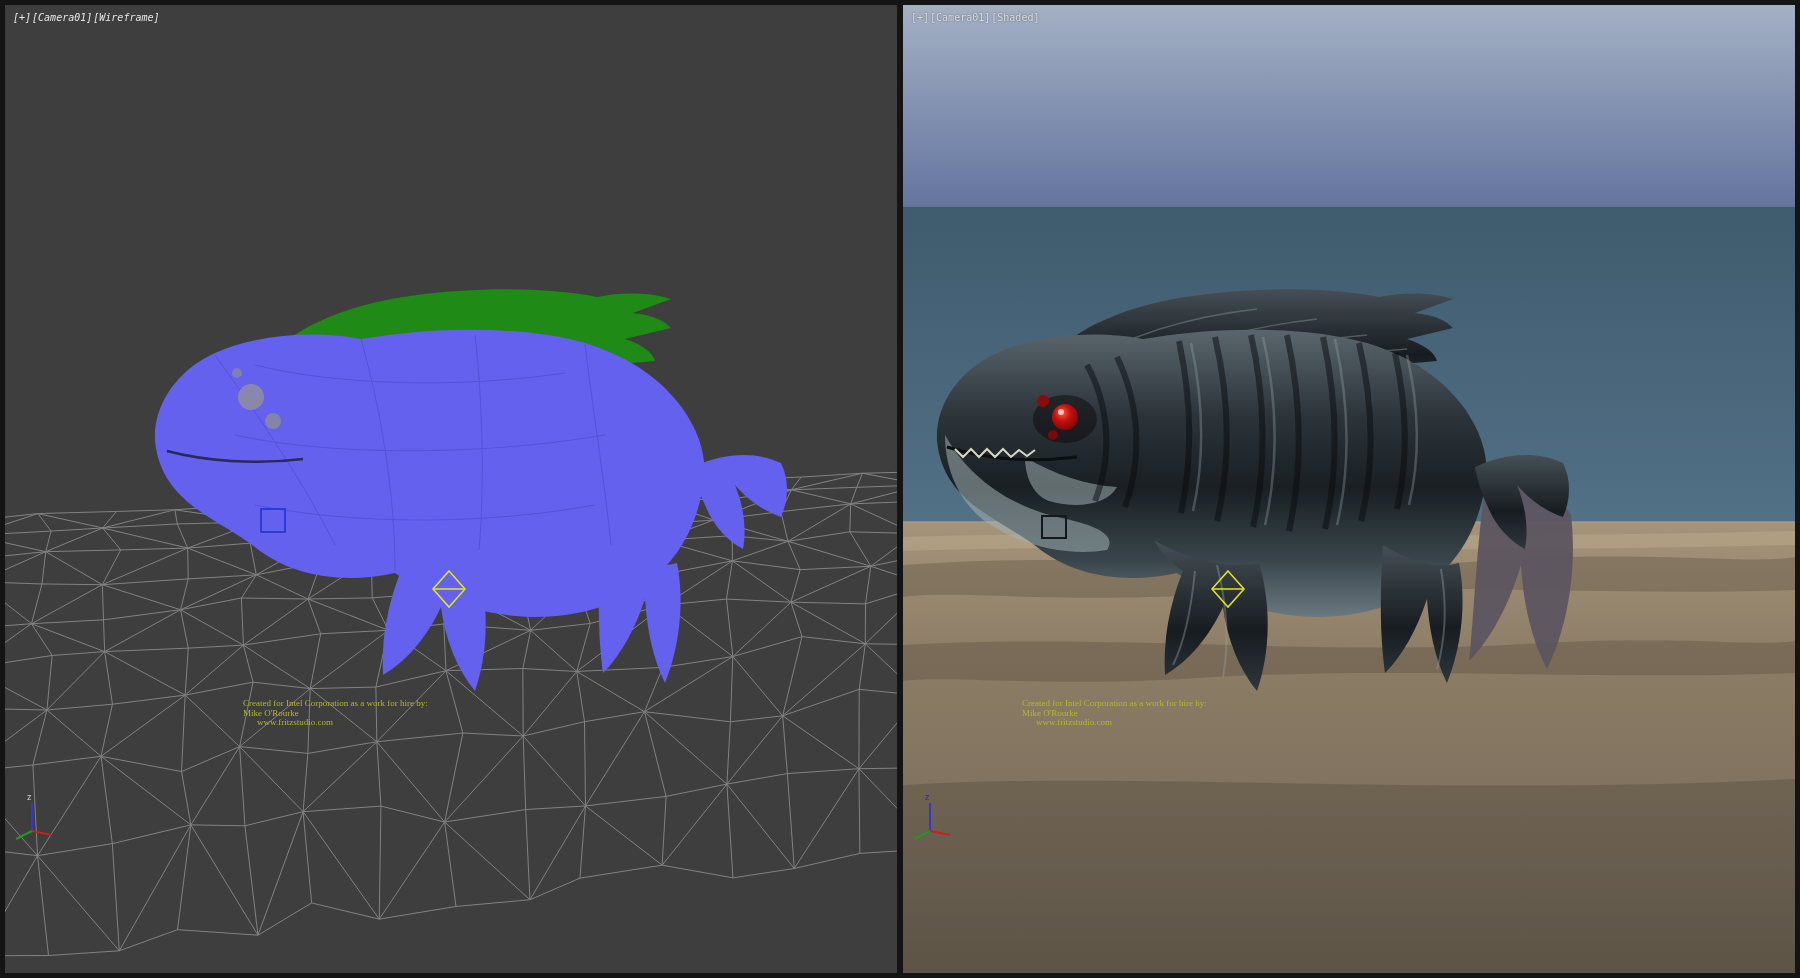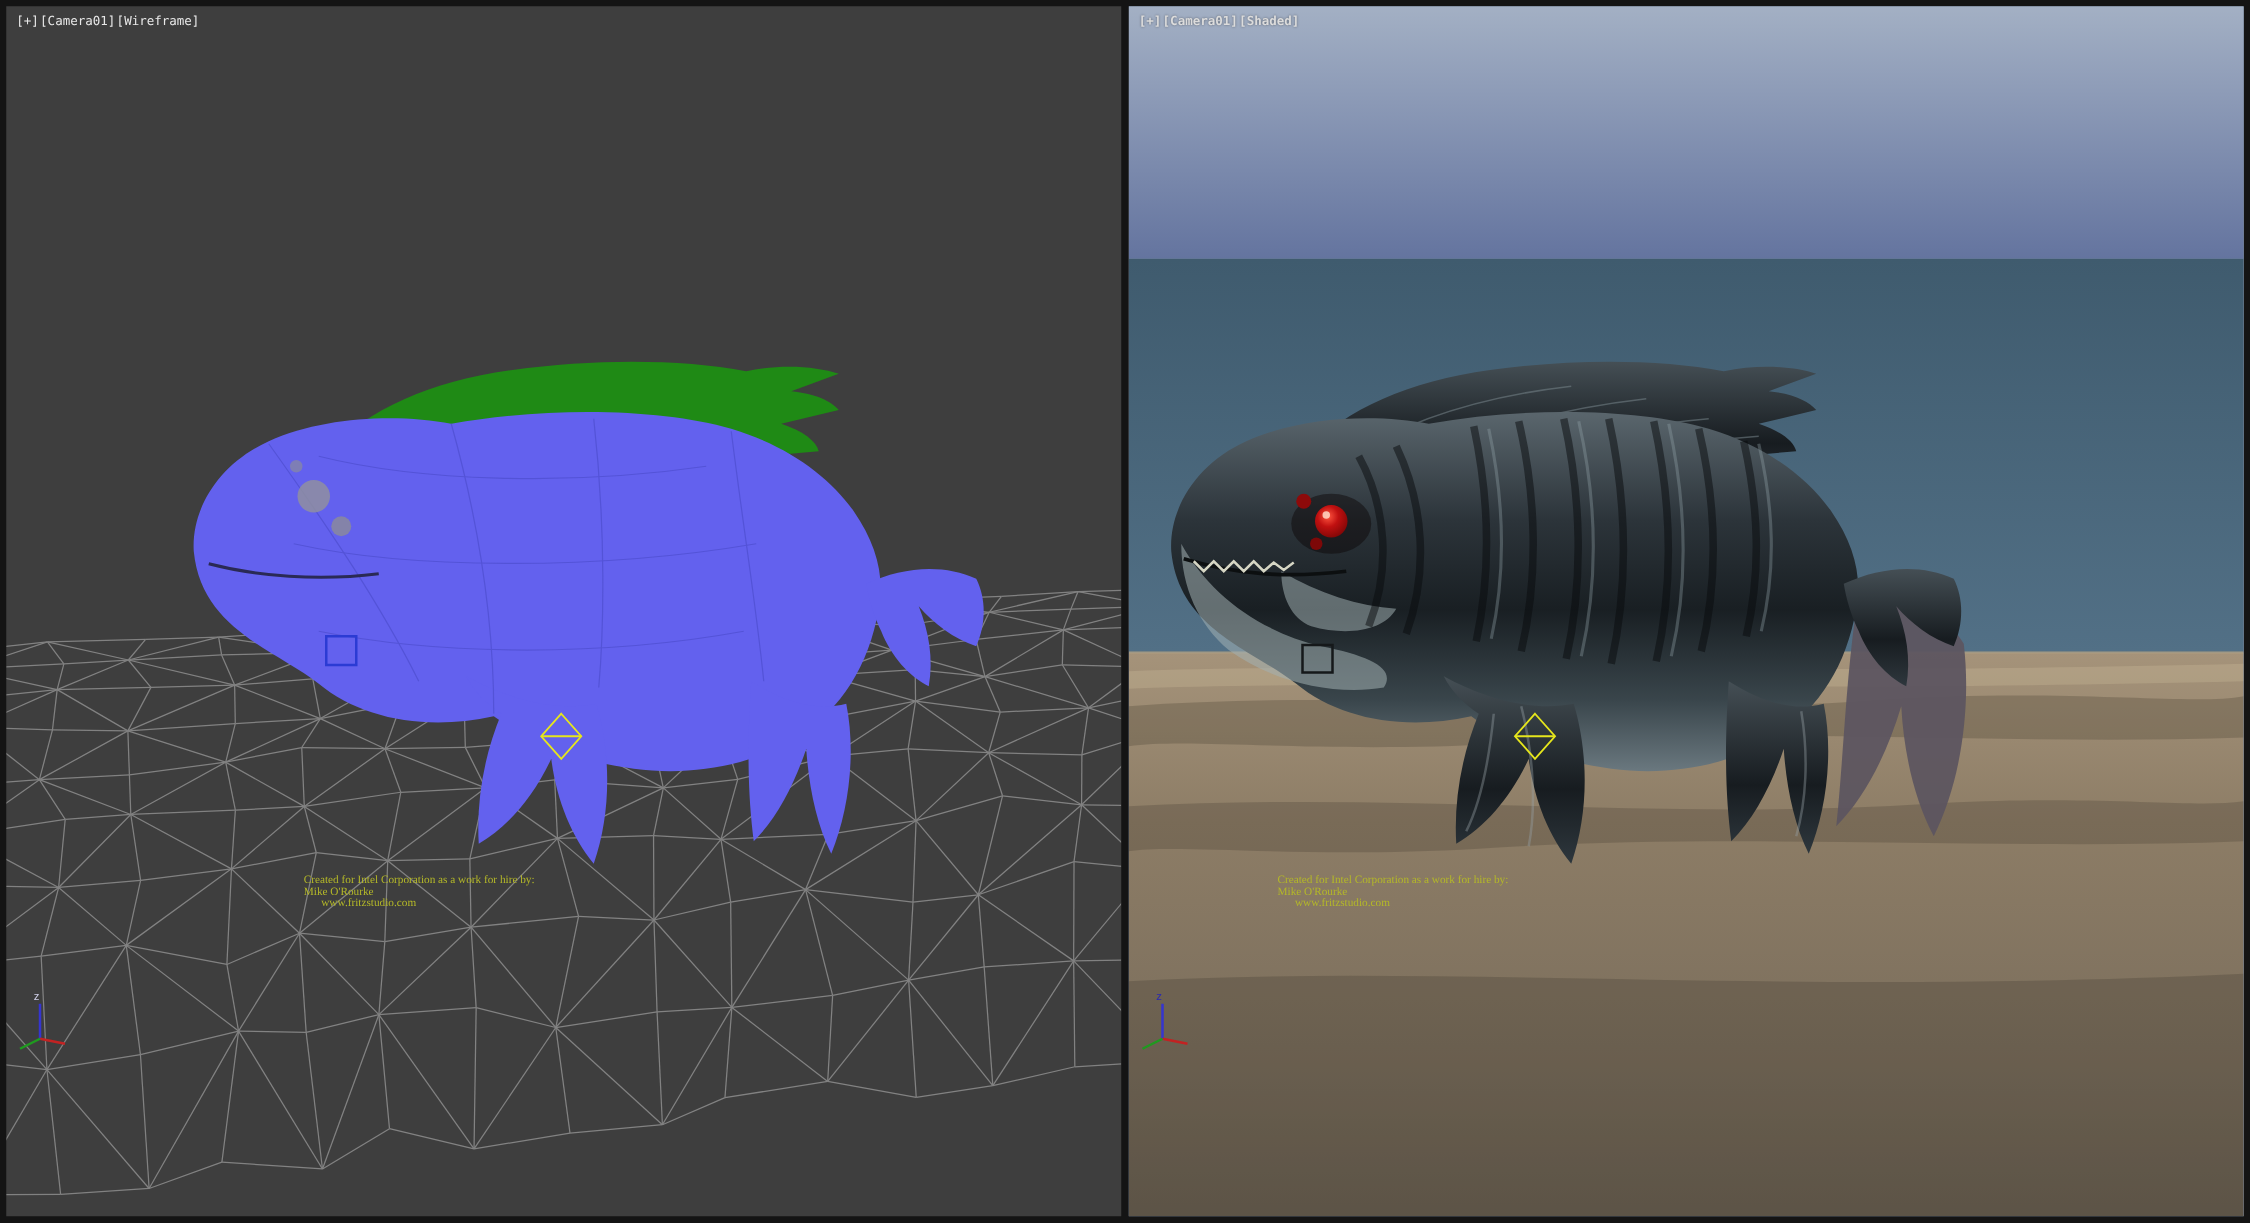--- a/index.html
+++ b/index.html
@@ -3,22 +3,22 @@
 <meta charset="utf-8">
 <style>
   html,body{margin:0;padding:0;background:#141414;}
   body{width:1800px;height:978px;overflow:hidden;font-family:"Liberation Sans",sans-serif;}
   .app{position:relative;width:1800px;height:978px;background:#141414;}
   .viewport{position:absolute;top:5px;width:892px;height:968px;overflow:hidden;}
   #vp-left{left:5px;background:#3e3e3e;}
   #vp-right{left:903px;background:#8fa0b8;}
   .scene{position:absolute;left:0;top:0;width:892px;height:968px;display:block;}
   .vp-label{position:absolute;top:7px;left:8px;font:10px "DejaVu Sans Mono",monospace;letter-spacing:0px;z-index:5;}
-  #vp-left .vp-label{color:#e8e8e8;}
-  #vp-right .vp-label{color:#dcdcdc;text-shadow:0 0 2px rgba(0,0,0,.45);font-weight:bold;}
+  #vp-left .vp-label{color:#e8e8e8;font-style:italic;}
+  #vp-right .vp-label{color:#dcdcdc;text-shadow:0 0 2px rgba(0,0,0,.45);}
   .vp-label span{margin-right:1px;cursor:pointer;}
   .watermark{position:absolute;font-size:9px;line-height:9.5px;color:#b4b828;white-space:nowrap;z-index:4;font-family:Liberation Serif, serif;}
   #vp-left .watermark{left:238px;top:694px;}
   #vp-right .watermark{left:119px;top:694px;}
   .watermark .indent{margin-left:14px;}
 </style>
 </head>
 <body>
 
 <div class="app">

